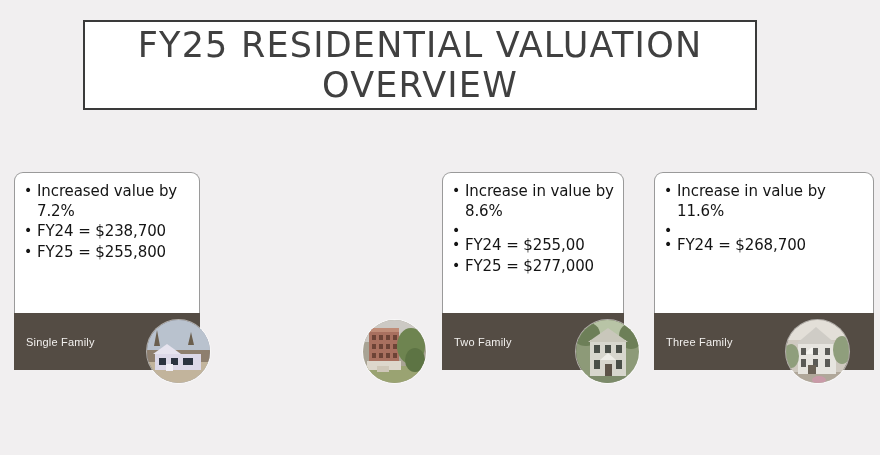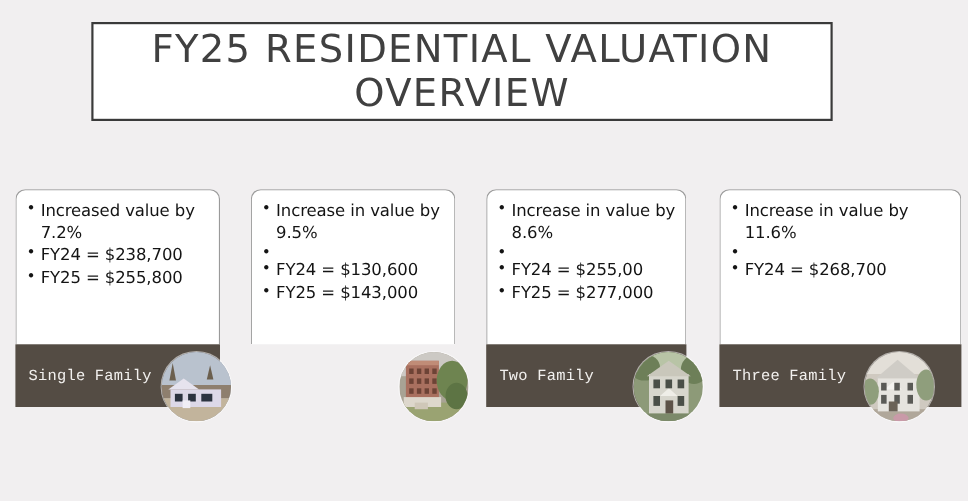--- a/index.html
+++ b/index.html
@@ -68,22 +68,22 @@
     top: 141px;
     height: 57px;
     background: #544c44;
     display: flex;
     align-items: center;
     box-sizing: border-box;
     padding-left: 12px;
   }
   .card-footer-label {
     color: #f2f0ee;
-    font-size: 14px;
-    font-family: Liberation Mono, monospace;
+    font-size: 11px;
+    font-family: Liberation Sans, sans-serif;
     font-weight: 400;
     letter-spacing: 0.2px;
     white-space: nowrap;
     position: relative;
     z-index: 2;
   }
 
   ul.bullets {
     list-style: none;
     margin: 0;
@@ -158,28 +158,20 @@
       <rect x="24" y="38" width="7" height="7" fill="#2b3340"></rect>
       <rect x="36" y="38" width="10" height="7" fill="#2b3340"></rect>
       <rect x="19" y="44" width="7" height="7" fill="#f0eef6"></rect>
       <path d="M44 12 L47 25 L41 25 Z" fill="#6b5f4e"></path>
       <path d="M10 10 L13 26 L7 26 Z" fill="#6b5f4e"></path>
     </svg>
   </div>
 </div>
 
 <div class="card" style="left:228px; width:186px;">
-  <div class="card-body">
-    <ul class="bullets">
-      <li>Increase in value by 9.5%</li>
-      <li class="spacer"></li>
-      <li>FY24 = $130,600</li>
-      <li>FY25 = $143,000</li>
-    </ul>
-  </div>
   <div class="photo-circle" style="left:135px;">
     <svg width="63" height="63" viewBox="0 0 63 63">
       <rect x="0" y="0" width="63" height="63" fill="#a8a394"></rect>
       <rect x="0" y="0" width="63" height="22" fill="#ccc9c4"></rect>
       <rect x="0" y="46" width="63" height="17" fill="#9aa372"></rect>
       <rect x="6" y="8" width="30" height="40" fill="#a9705f"></rect>
       <rect x="6" y="8" width="30" height="4" fill="#c08c77"></rect>
       <g fill="#6d4336">
         <rect x="9" y="15" width="4" height="5"></rect>
           <rect x="16" y="15" width="4" height="5"></rect>

